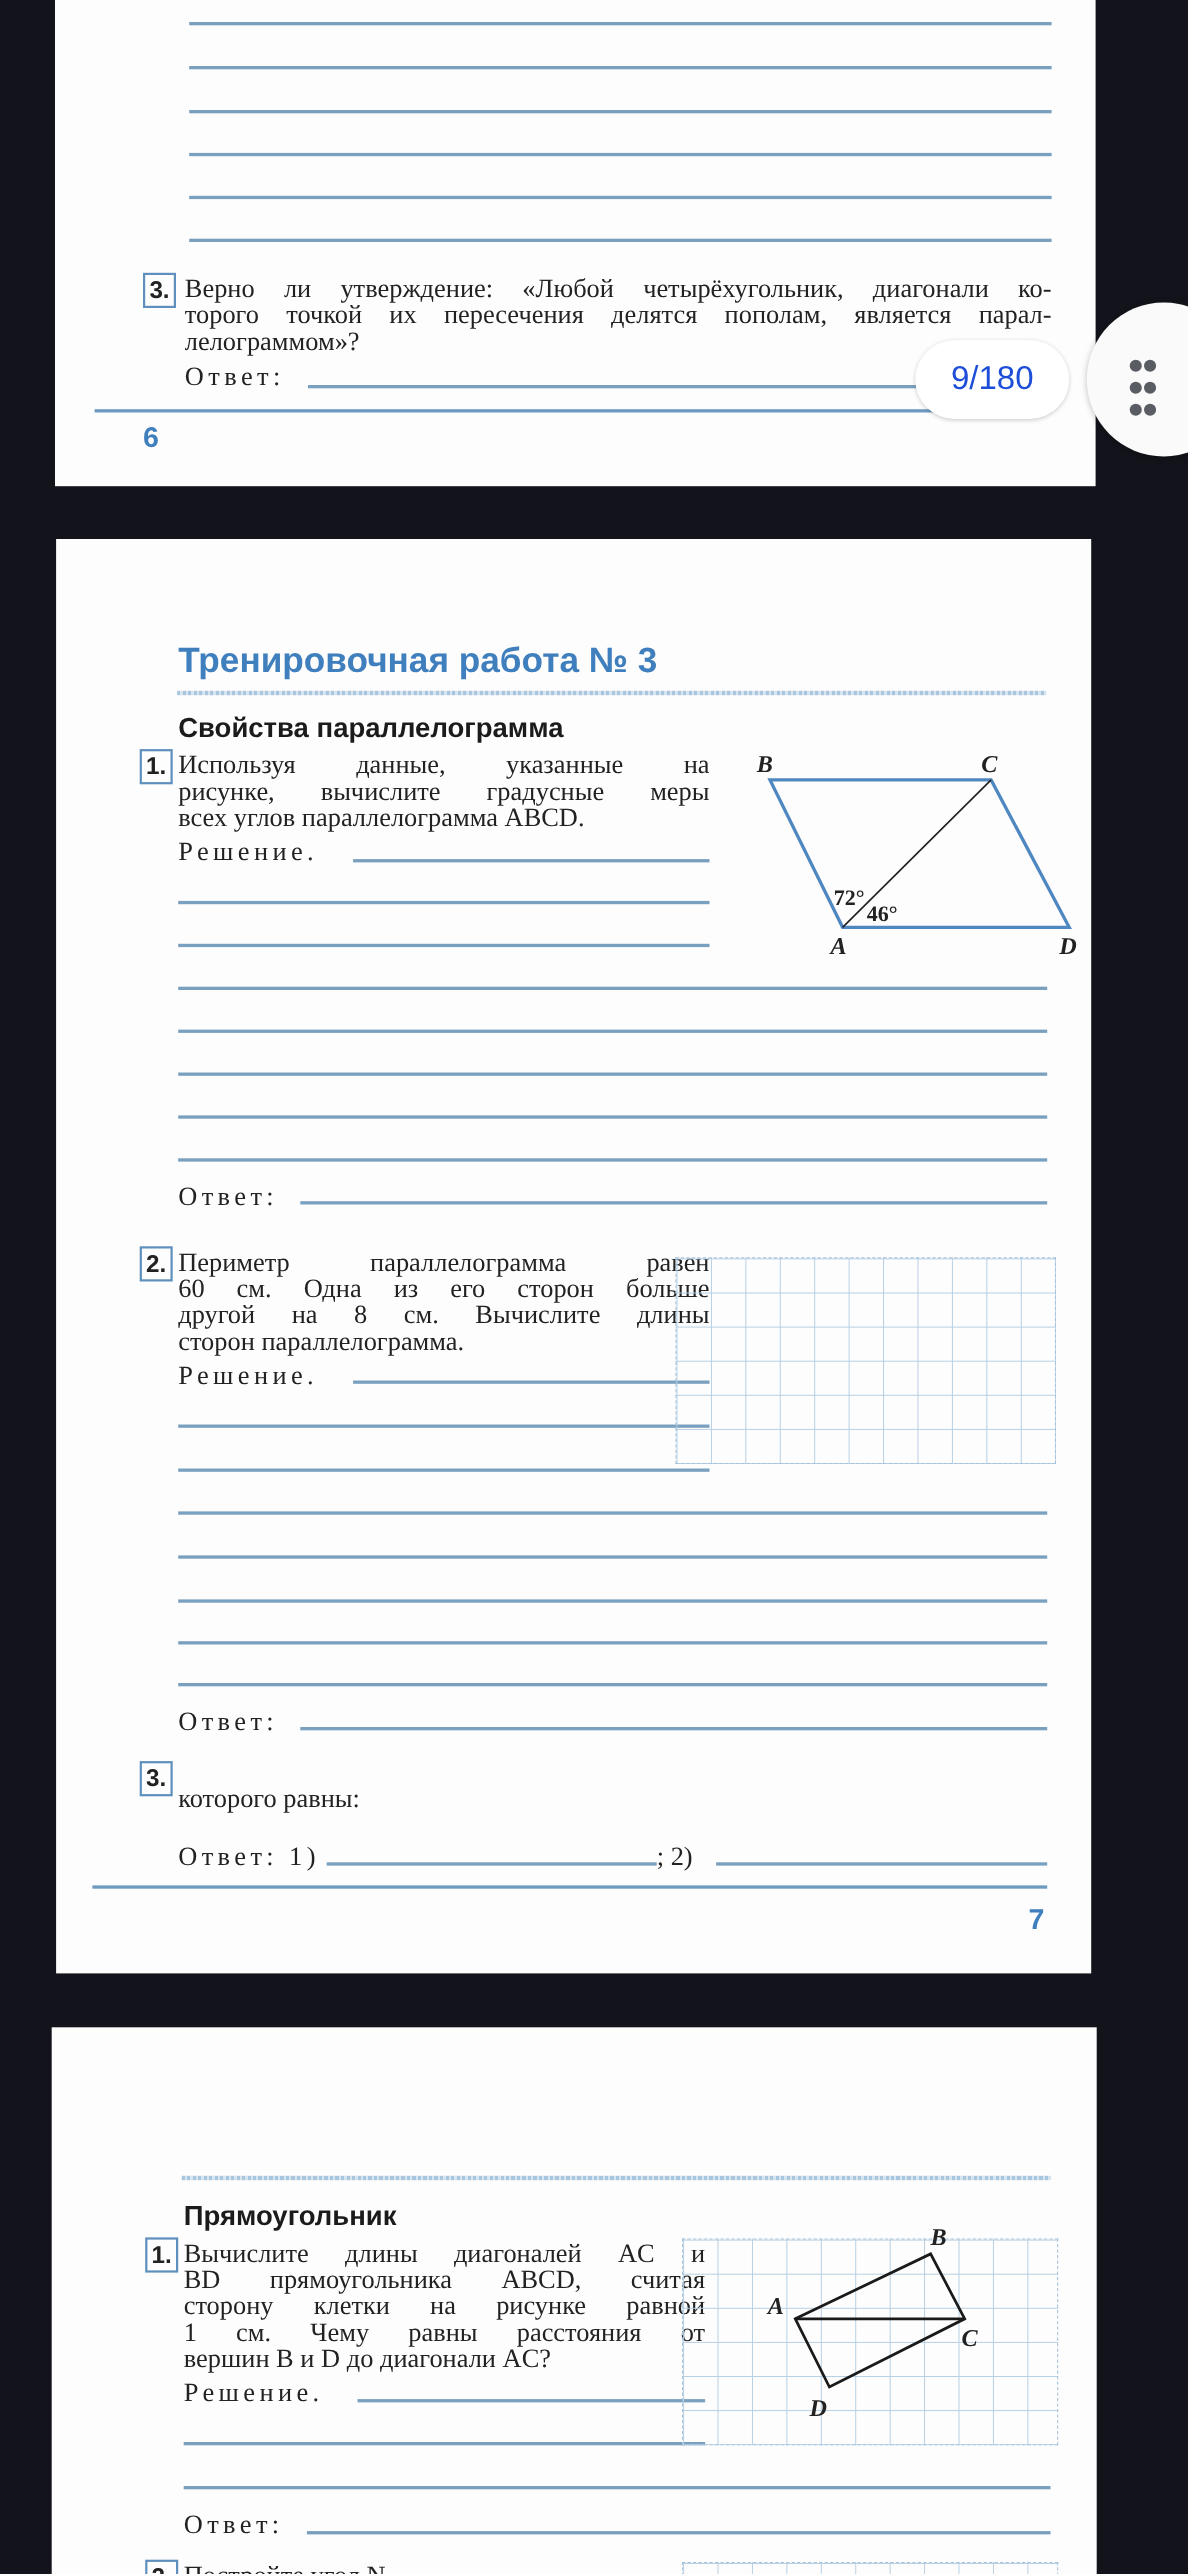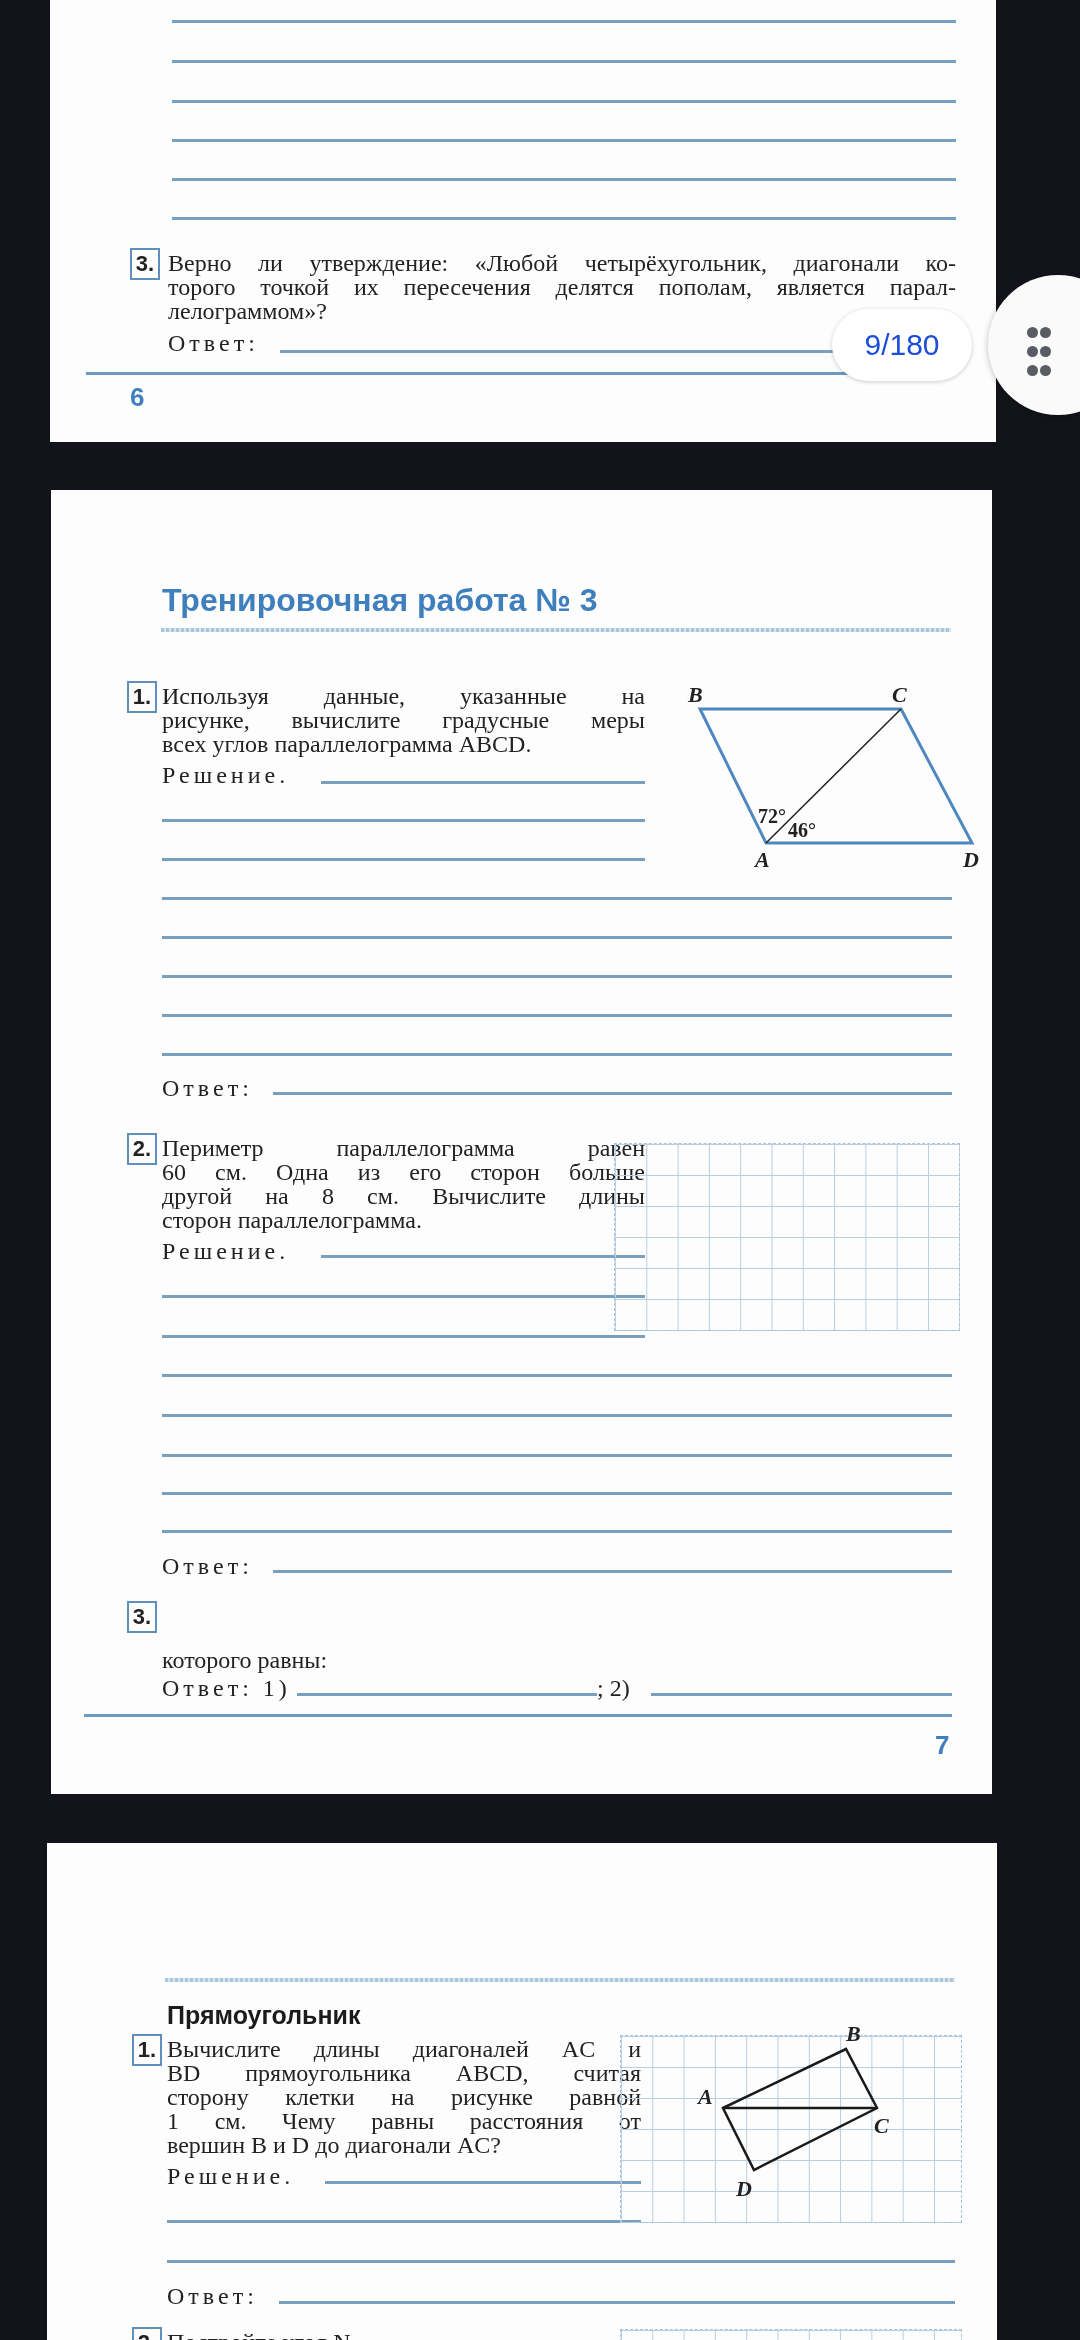--- a/index.html
+++ b/index.html
@@ -87,20 +87,21 @@
   <div class="txt" style="left:118px;top:308px;">лелограммом»?</div>
   <div class="txt label-spaced" style="left:118px;top:340px;">Ответ:</div>
   <div class="rule" style="left:230px;top:360px;width:676px;"></div>
   <div class="heavy-rule" style="left:36px;top:382px;width:870px;"></div>
   <div class="page-number" style="left:80px;top:392px;">6</div>
 </div>
 
 <div class="page" id="page7">
   <div class="section-title" style="left:111px;top:92px;">Тренировочная работа № 3</div>
   <div class="dotted-rule" style="left:110px;top:138px;width:790px;"></div>
+  <div class="subsection-title" style="left:111px;top:158px;">Свойства параллелограмма</div>
 
   <div class="numbox" style="left:76px;top:191px;">1.</div>
   <div class="txt justify" style="left:111px;top:217px;width:483px;">рисунке, вычислите градусные меры</div>
   <div class="txt justify" style="left:111px;top:193px;width:483px;">Используя данные, указанные на</div>
   <div class="txt" style="left:111px;top:241px;">всех углов параллелограмма ABCD.</div>
   <div class="txt label-spaced" style="left:111px;top:272px;">Решение.</div>
   <div class="rule" style="left:270px;top:291px;width:324px;"></div>
   <div class="rule" style="left:111px;top:329px;width:483px;"></div>
   <div class="rule" style="left:111px;top:368px;width:483px;"></div>
   <div class="rule" style="left:111px;top:407px;width:790px;"></div>
@@ -134,21 +135,21 @@
   <div class="rule" style="left:111px;top:884px;width:790px;"></div>
   <div class="rule" style="left:111px;top:924px;width:790px;"></div>
   <div class="rule" style="left:111px;top:964px;width:790px;"></div>
   <div class="rule" style="left:111px;top:1002px;width:790px;"></div>
   <div class="rule" style="left:111px;top:1040px;width:790px;"></div>
   <div class="txt label-spaced" style="left:111px;top:1063px;">Ответ:</div>
   <div class="rule" style="left:222px;top:1080px;width:679px;"></div>
   <div class="grid" style="left:563px;top:653px;width:344px;height:186px;"></div>
 
   <div class="numbox" style="left:76px;top:1111px;">3.</div>
-  <div class="txt" style="left:111px;top:1133px;margin-top:24px;">которого равны:</div>
+  <div class="txt" style="left:111px;top:1133px;">которого равны:</div>
   <div class="txt label-spaced" style="left:111px;top:1185px;">Ответ: 1)</div>
   <div class="rule" style="left:246px;top:1203px;width:300px;"></div>
   <div class="txt" style="left:546px;top:1185px;">; 2)</div>
   <div class="rule" style="left:600px;top:1203px;width:301px;"></div>
   <div class="heavy-rule" style="left:33px;top:1224px;width:868px;"></div>
   <div class="page-number" style="left:884px;top:1240px;">7</div>
 </div>
 
 <div class="page" id="page8">
   <div class="dotted-rule" style="left:118px;top:135px;width:790px;"></div>

